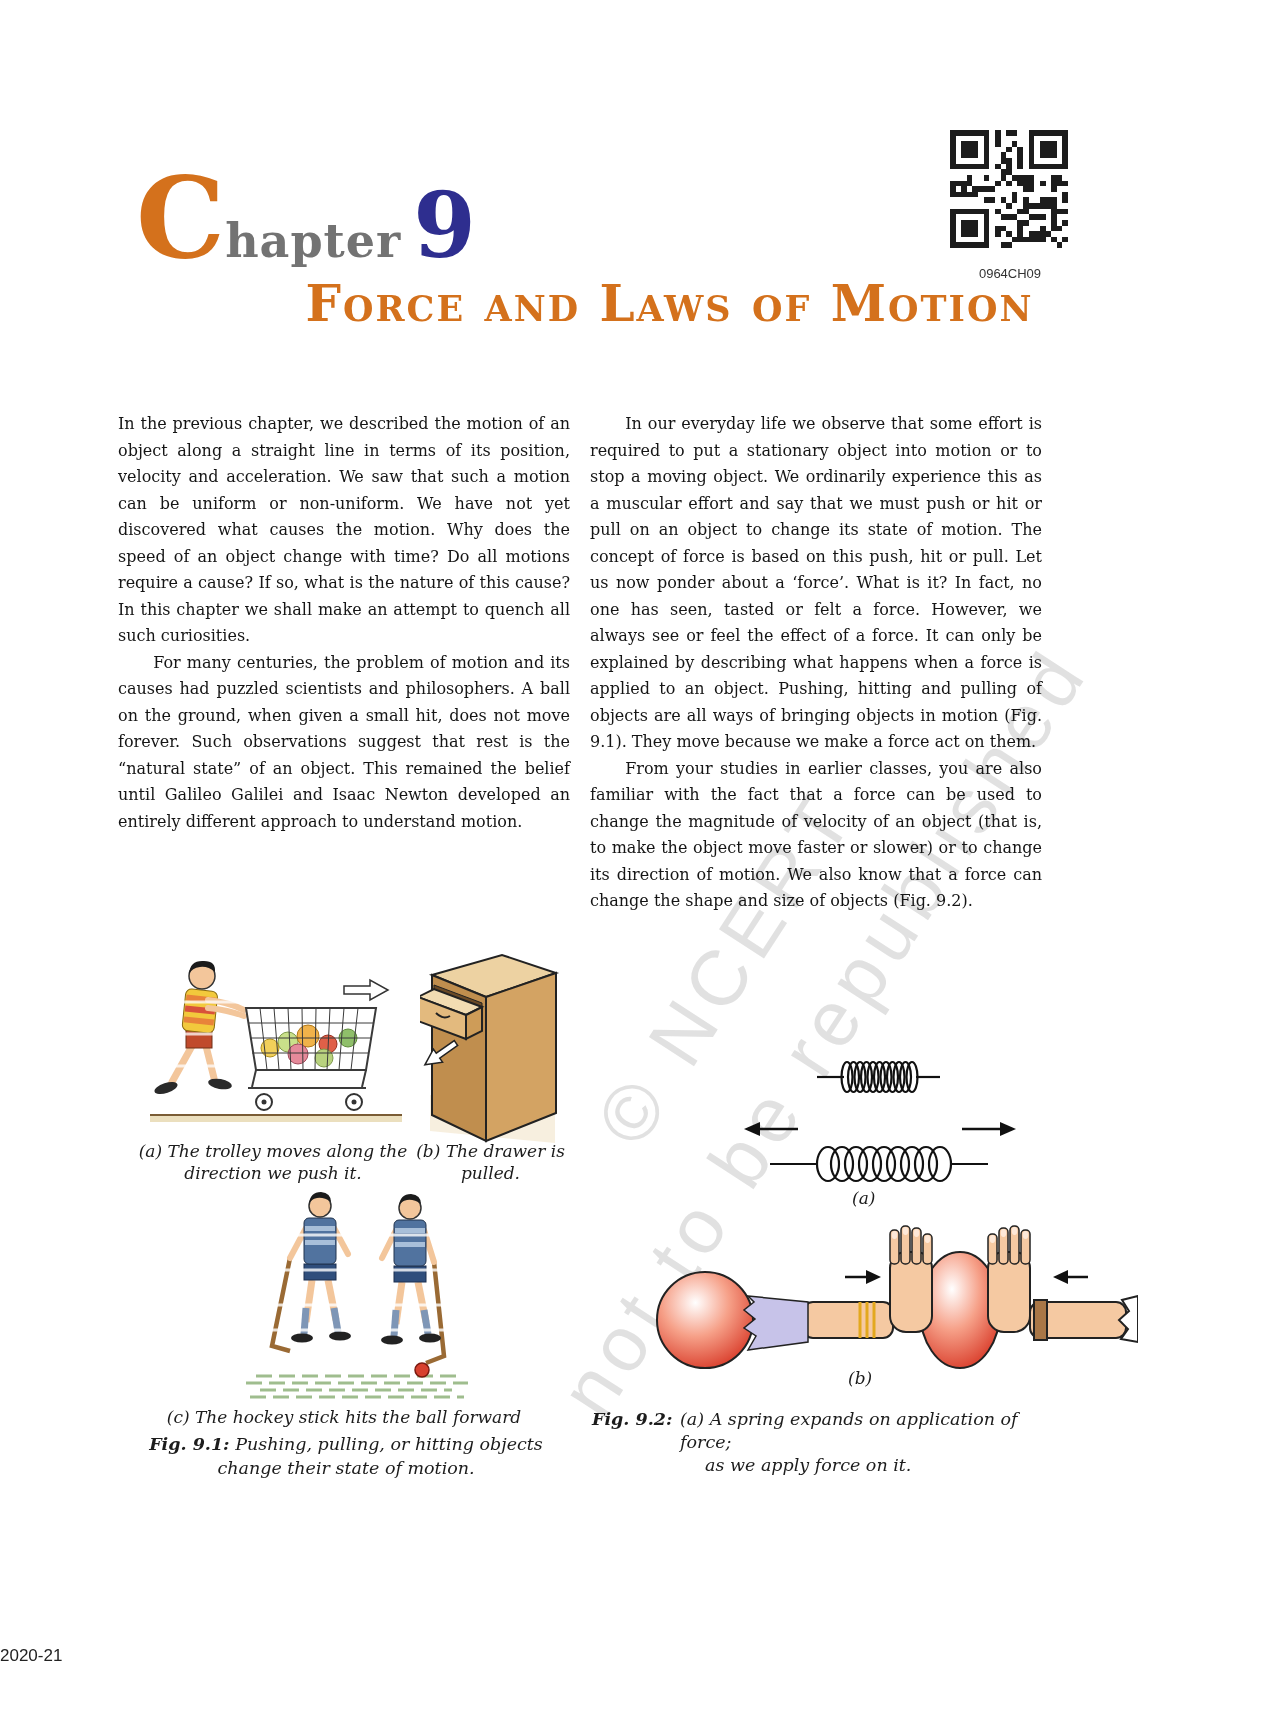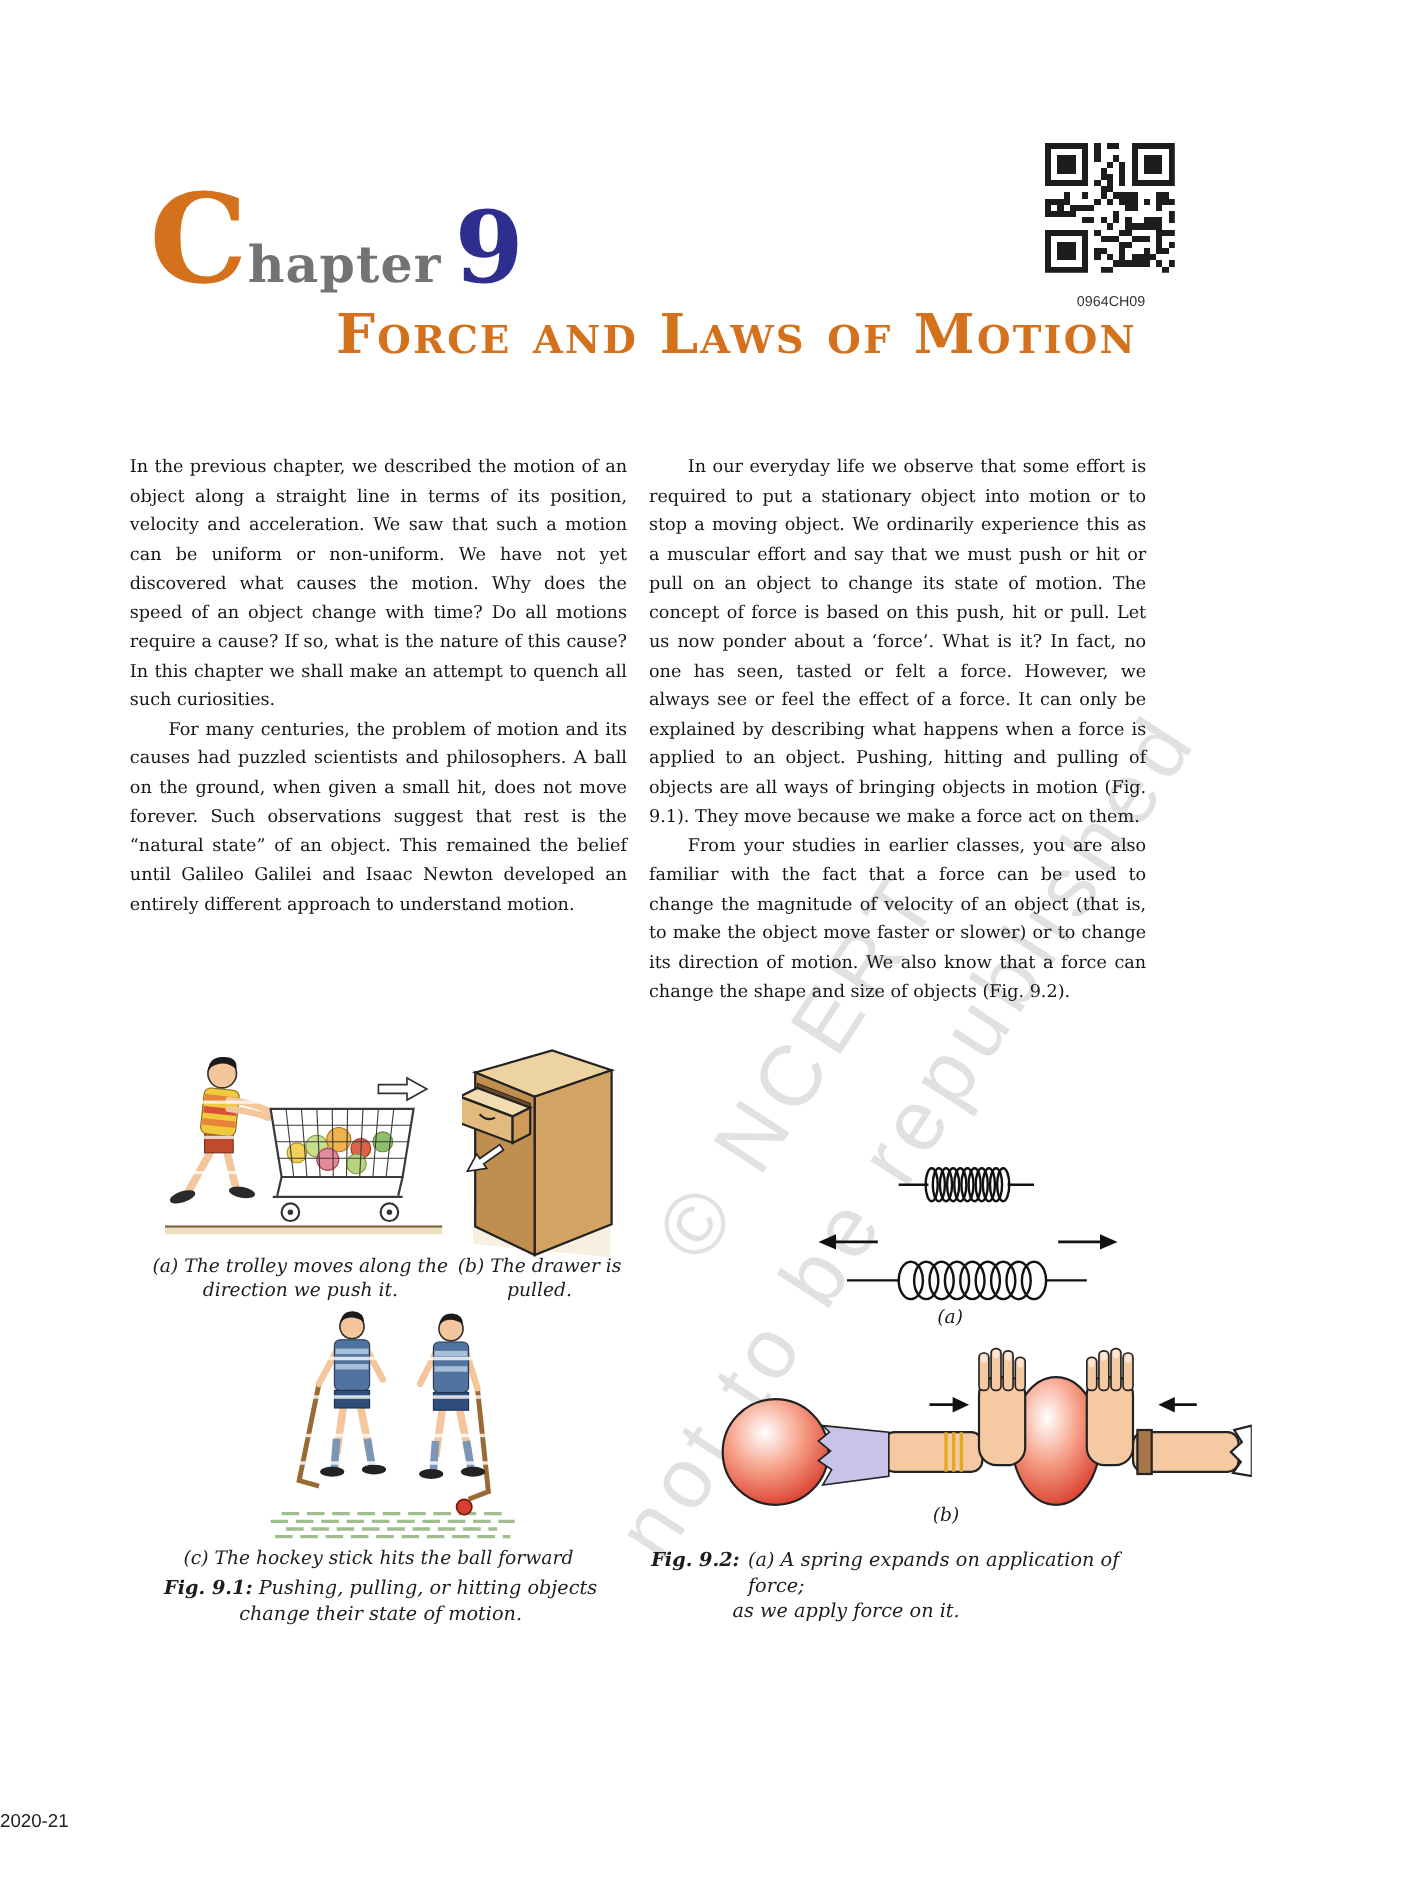--- a/index.html
+++ b/index.html
@@ -33,21 +33,21 @@
   .figcap{position:absolute;font-style:italic;font-size:17px;line-height:22px;text-align:center;
           color:#1c1c1c;z-index:2;}
   .figmain{position:absolute;font-style:italic;font-size:17.5px;line-height:24px;
            text-align:center;color:#1c1c1c;z-index:2;}
   .figmain b{font-weight:bold;}
   .sublabel{position:absolute;font-style:italic;font-size:17px;color:#1c1c1c;z-index:2;}
   .fig2cap{position:absolute;left:592px;top:1408px;width:470px;font-style:italic;
            font-size:17.5px;line-height:23px;color:#1c1c1c;z-index:2;}
   .fig2cap .figlabel{position:absolute;left:0;top:0;font-weight:bold;}
   .fig2cap .capline{margin-left:88px;}
-  .fig2cap .capline3{margin-left:74px;}
+  .fig2cap .capline3{margin-left:113px;}
   .footer{position:absolute;left:0;top:1646px;width:1275px;
           font-family:"Liberation Sans",sans-serif;font-size:17px;color:#222;z-index:2;}
 </style>
 </head>
 <body>
 
 <div class="page">
 
   <div class="watermark">
     <div>© NCERT</div>

